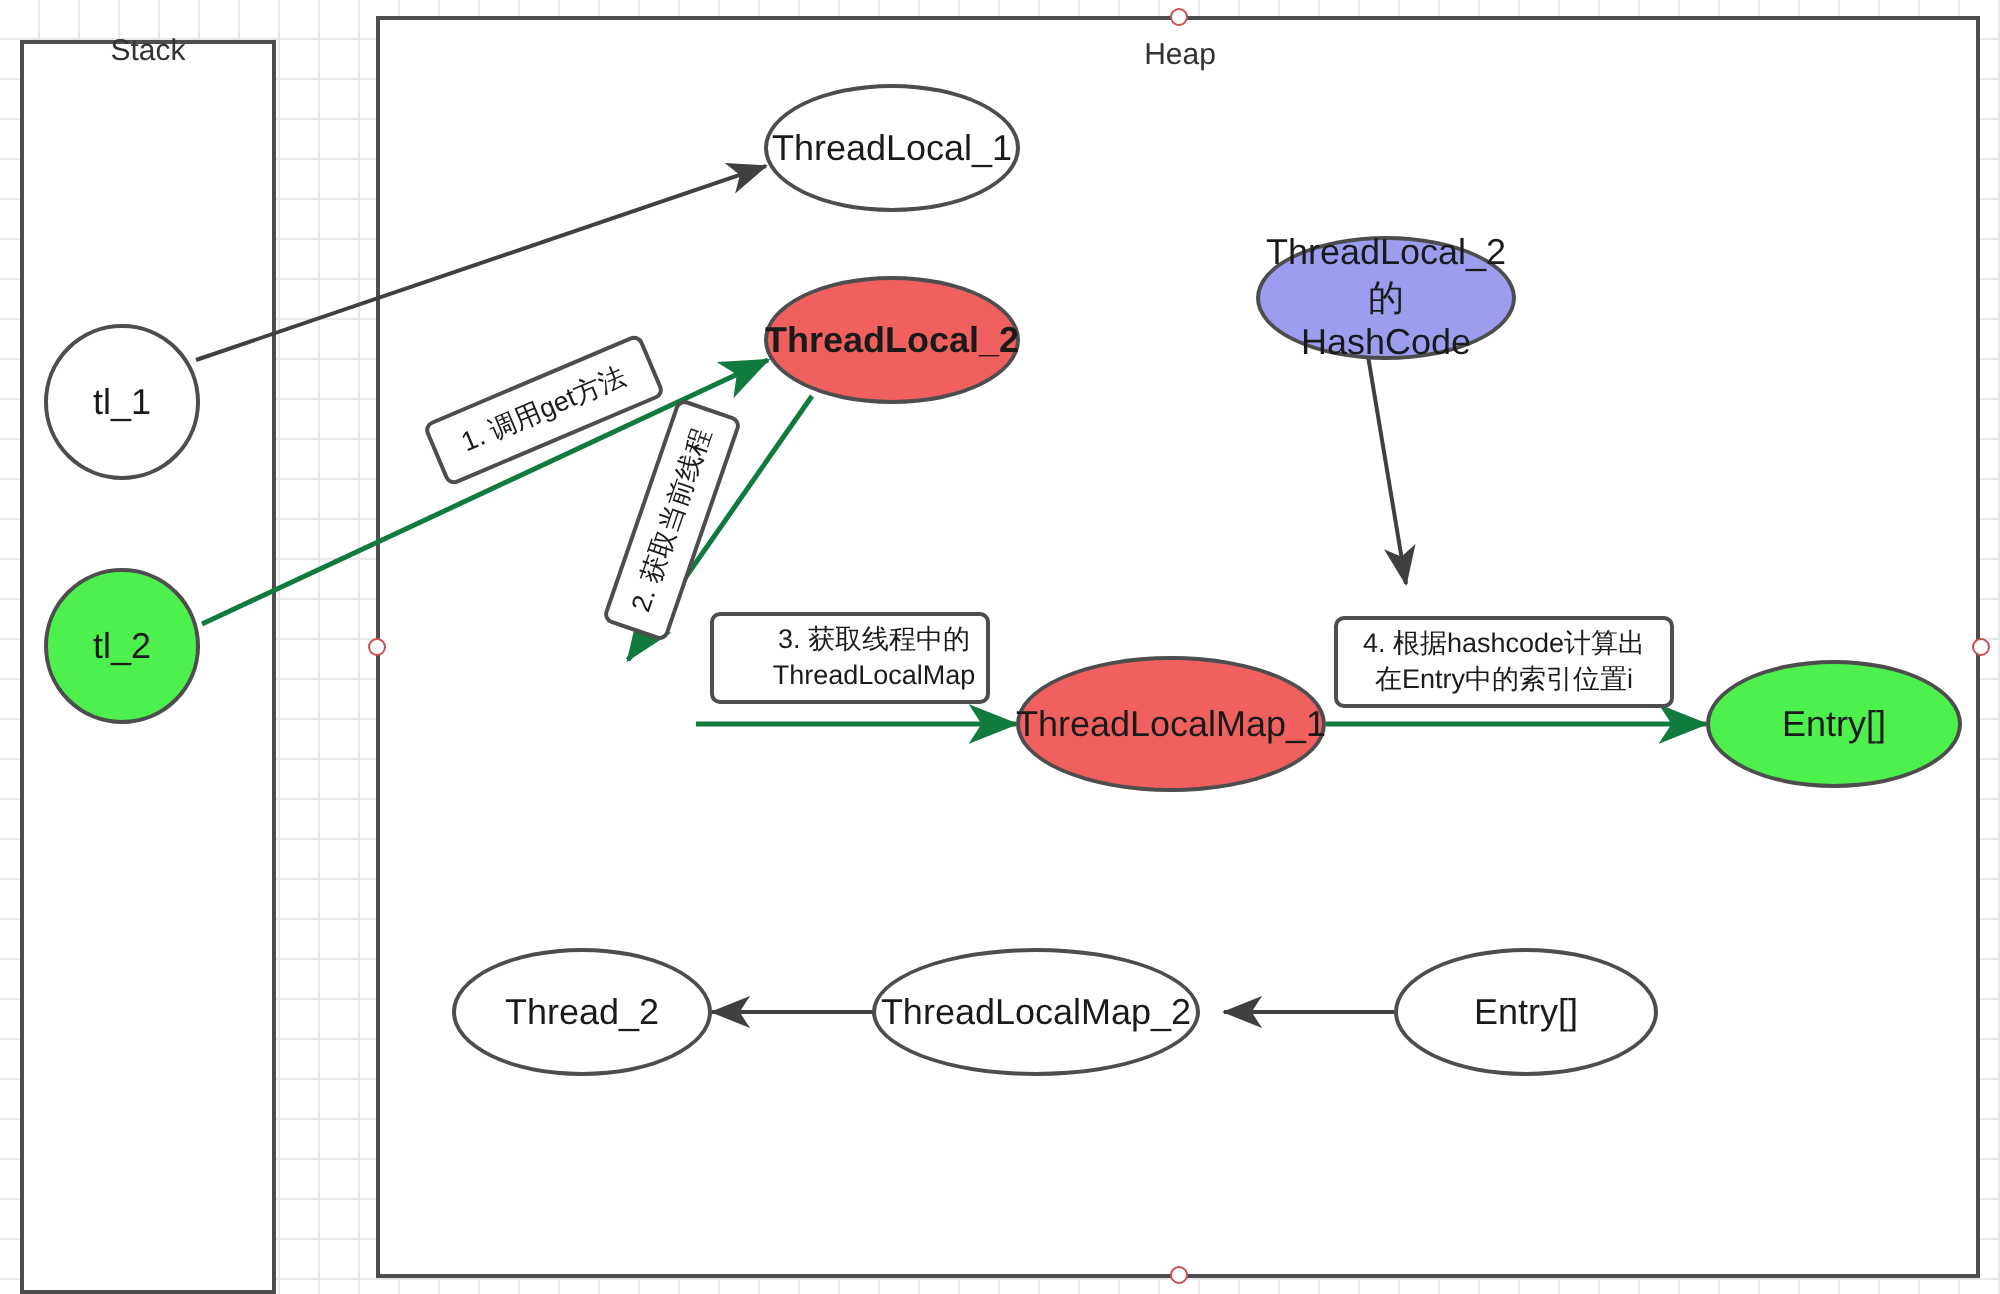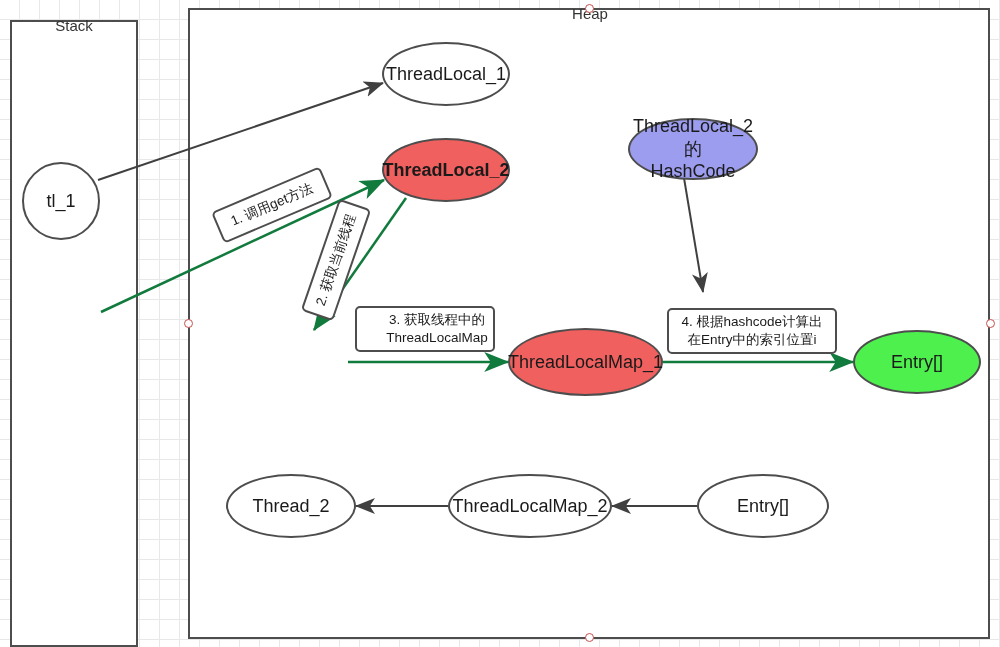--- a/index.html
+++ b/index.html
@@ -81,21 +81,21 @@
 </style>
 </head>
 <body>
 
 <div id="canvas">
 
   <div class="container-box" style="left:10px; top:20px; width:128px; height:627px;"></div>
   <div class="container-label" style="left:74px; top:17px;">Stack</div>
 
   <div class="container-box" style="left:188px; top:8px; width:802px; height:631px;"></div>
-  <div class="container-label" style="left:590px; top:5px;">Heap</div>
+  <div class="container-label" style="left:590px; top:19px;">Heap</div>
 
   <svg class="layer">
     <defs>
       <marker id="arrow-black" markerWidth="11" markerHeight="11" refX="9.5" refY="4" orient="auto" markerUnits="strokeWidth">
         <path d="M0,0 L10,4 L0,8 L2.6,4 z" fill="#404040"></path>
       </marker>
       <marker id="arrow-green" markerWidth="11" markerHeight="11" refX="9.5" refY="4" orient="auto" markerUnits="strokeWidth">
         <path d="M0,0 L10,4 L0,8 L2.6,4 z" fill="#117a3d"></path>
       </marker>
     </defs>
@@ -114,20 +114,23 @@
 
     <line x1="448" y1="506" x2="356" y2="506" stroke="#404040" stroke-width="2" marker-end="url(#arrow-black)"></line>
 
     <line x1="697" y1="506" x2="612" y2="506" stroke="#404040" stroke-width="2" marker-end="url(#arrow-black)"></line>
   </svg>
 
   <div class="node" style="left:22px; top:162px; width:78px; height:78px; background:#ffffff;">
     <span>tl_1</span>
   </div>
 
+  <div class="node" style="left:22px; top:284px; width:78px; height:78px; background:#4df04d;">
+    <span>tl_2</span>
+  </div>
 
   <div class="node" style="left:382px; top:42px; width:128px; height:64px; background:#ffffff;">
     <span>ThreadLocal_1</span>
   </div>
 
   <div class="node" style="left:382px; top:138px; width:128px; height:64px; background:#f0605f;font-weight:bold;">
     <span>ThreadLocal_2</span>
   </div>
 
   <div class="node" style="left:628px; top:118px; width:130px; height:62px; background:#9d9df0; flex-direction:column;">
@@ -141,21 +144,21 @@
   </div>
 
   <div class="node" style="left:853px; top:330px; width:128px; height:64px; background:#4df04d;">
     <span>Entry[]</span>
   </div>
 
   <div class="node" style="left:226px; top:474px; width:130px; height:64px; background:#ffffff;">
     <span>Thread_2</span>
   </div>
 
-  <div class="node" style="left:448px; top:474px; width:164px; height:64px; background:#ffffff;align-items:center;">
+  <div class="node" style="left:436px; top:474px; width:164px; height:64px; background:#ffffff;align-items:center;">
     <span>ThreadLocalMap_2</span>
   </div>
 
   <div class="node" style="left:697px; top:474px; width:132px; height:64px; background:#ffffff;">
     <span>Entry[]</span>
   </div>
 
   <div class="label-box" style="left:213px; top:188px; width:118px; height:34px; transform:rotate(-23deg);">
     <span>1. 调用get方法</span>
   </div>

